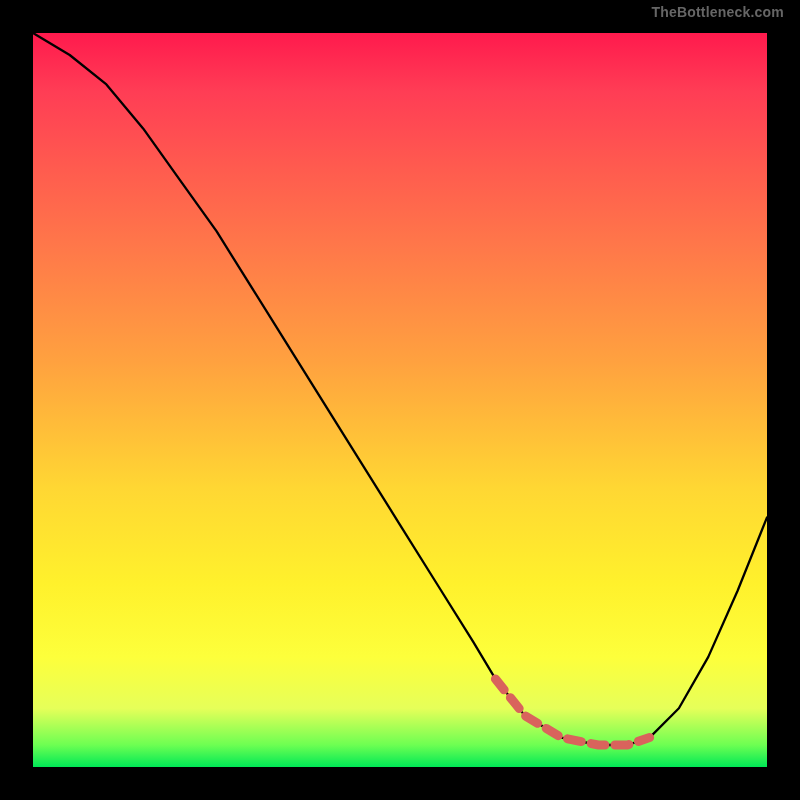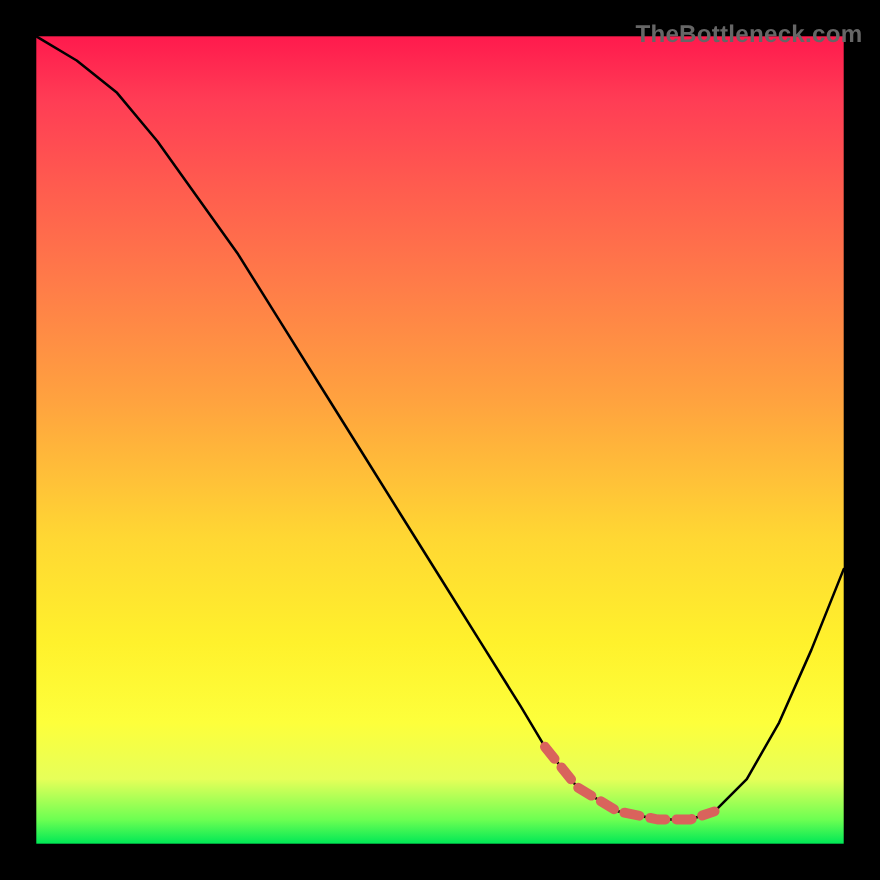--- a/index.html
+++ b/index.html
@@ -12,24 +12,24 @@
     overflow: hidden;
   }
   .frame {
     position: relative;
     width: 800px;
     height: 800px;
     background: #000;
   }
   .watermark {
     position: absolute;
-    top: 18px;
+    top: 4px;
     right: 16px;
     color: #666;
-    font-size: 22px;
+    font-size: 14px;
     font-weight: 600;
     letter-spacing: 0.2px;
     z-index: 5;
   }
   .plot {
     position: absolute;
     left: 33px;
     top: 33px;
     width: 734px;
     height: 734px;

